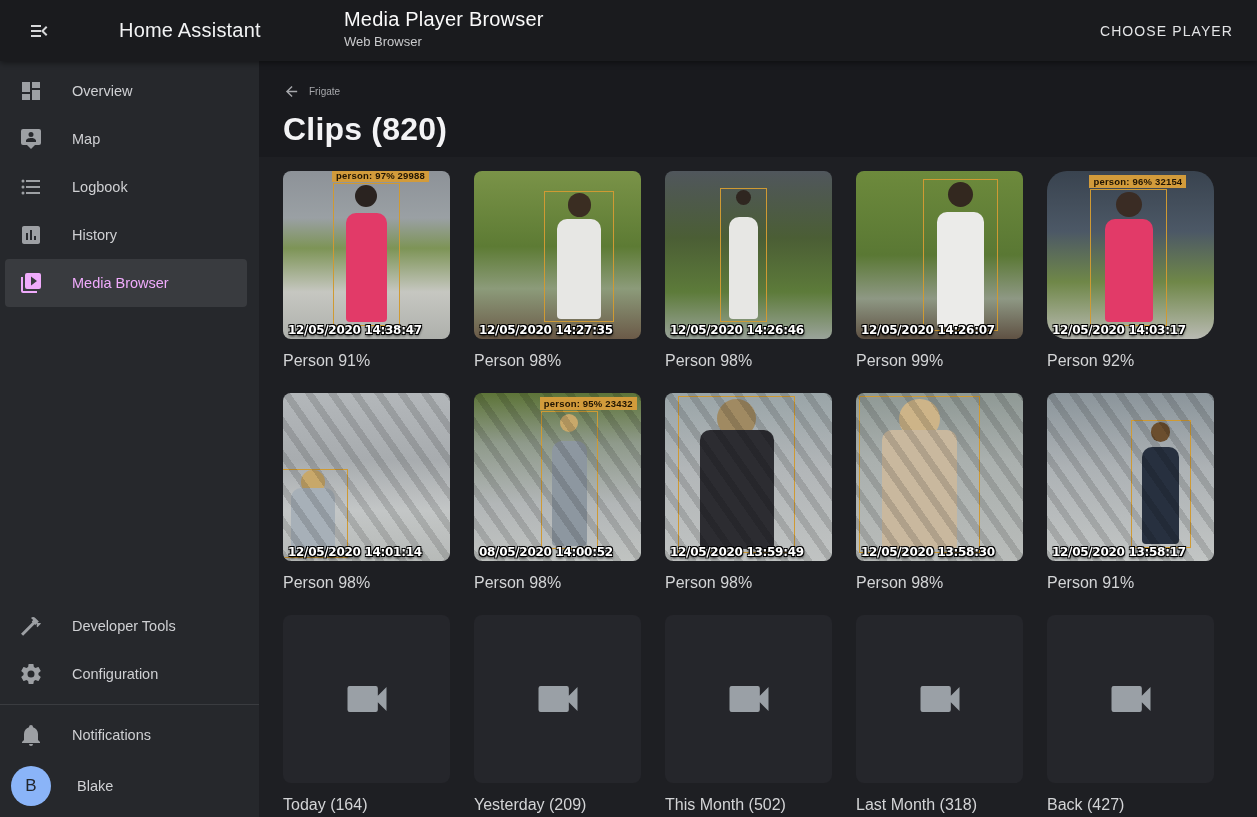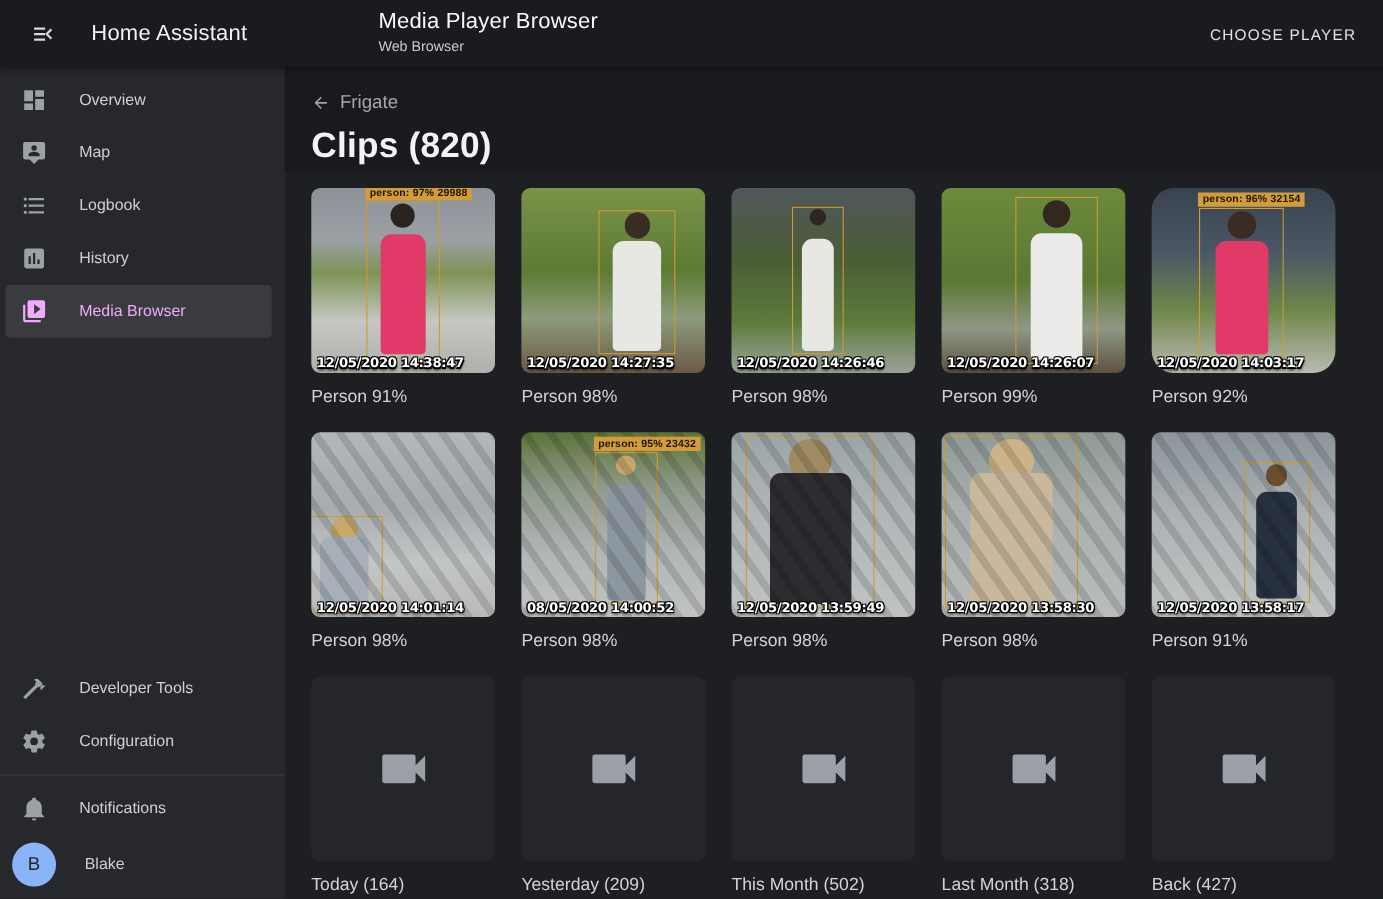--- a/index.html
+++ b/index.html
@@ -1,21 +1,21 @@
 <!DOCTYPE html>
 <html><head>
 <meta charset="utf-8">
 <style>
   * { margin:0; padding:0; box-sizing:border-box; }
   html,body { width:1257px; height:817px; overflow:hidden; background:#1e1f23;
     font-family:"Liberation Sans", sans-serif; -webkit-font-smoothing:antialiased; }
 
   
   .topbar { position:relative; height:61px; background:#1a1b1e; display:flex; align-items:center;
-    padding:0 16px; z-index:10; box-shadow:0 2px 6px rgba(0,0,0,.45); }
+    padding:0 16px; z-index:10; box-shadow:0 2px 6px rgba(0,0,0,.45);gap:36px; }
   .menu-btn { width:48px; height:48px; border:none; background:transparent; color:#d7d8da;
     display:flex; align-items:center; justify-content:center; cursor:pointer; }
   .menu-btn svg { width:24px; height:24px; }
   .topbar-title { color:#f2f3f4; font-size:20px; margin-left:19px; letter-spacing:.2px; }
   .topbar-center { position:absolute; left:344px; top:8px; }
   .media-title { color:#fafafa; font-size:20px; font-weight:500; letter-spacing:.2px; }
   .media-subtitle { color:#c9cacc; font-size:13px; margin-top:3px; }
   .choose-player { margin-left:auto; background:transparent; border:none; color:#e3e4e6;
     font-size:14px; font-weight:500; letter-spacing:1.1px; padding:8px 8px; cursor:pointer;
     font-family:"Liberation Sans", sans-serif; }
@@ -35,21 +35,21 @@
   .side-spacer { flex:1; }
   .side-divider { height:1px; background:#3a3c40; margin:6px 0; }
   .profile-row { height:54px; margin:0 12px 4px 5px; display:flex; align-items:center; padding-left:6px; cursor:pointer; }
   .avatar { width:40px; height:40px; border-radius:50%; background:#8ab4f8; color:#22262c;
     display:flex; align-items:center; justify-content:center; font-size:17px; font-weight:500; }
   .profile-row .s-label { margin-left:26px; font-size:14.5px; font-weight:500; color:#cfd0d3; }
 
   
   .content { flex:1; display:flex; flex-direction:column; min-width:0; }
   .content-header { height:96px; background:#191a1e; padding:22px 24px 0; }
-  .breadcrumb { display:inline-flex; align-items:center; color:#a6a7ab; font-size:17px; cursor:pointer; }
+  .breadcrumb { display:inline-flex; align-items:center; color:#a6a7ab; font-size:10px; cursor:pointer; }
   .breadcrumb svg { width:17px; height:17px; margin-right:9px; }
   .page-title { margin-top:7px; color:#f3f3f5; font-size:32px; font-weight:700; letter-spacing:.2px; }
   .content-body { flex:1; background:#1e1f23; padding:14px 0 0 24px; overflow:hidden; }
   .grid { display:grid; grid-template-columns:repeat(5,167px); column-gap:24px; row-gap:22px; }
 
   
   .clip-card { width:167px; cursor:pointer; }
   .thumb { position:relative; width:167px; height:168px; border-radius:8px; overflow:hidden; }
   .stripes::after { content:""; position:absolute; inset:0;
     background:repeating-linear-gradient(55deg, rgba(0,0,0,.13) 0 7px, rgba(0,0,0,0) 7px 19px); }

